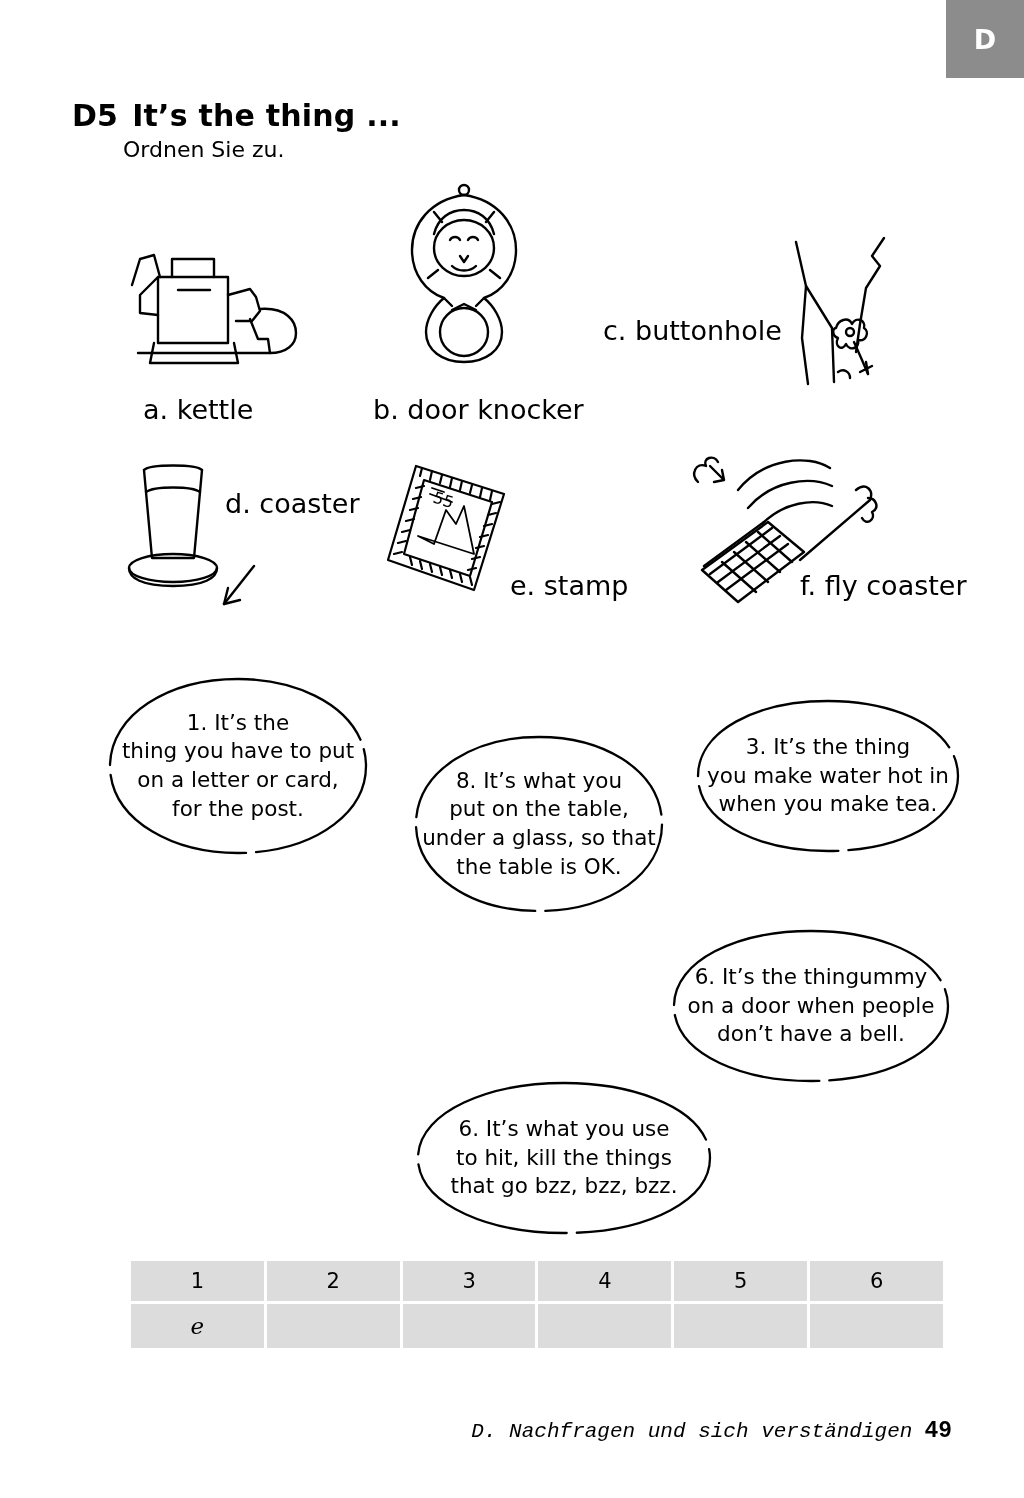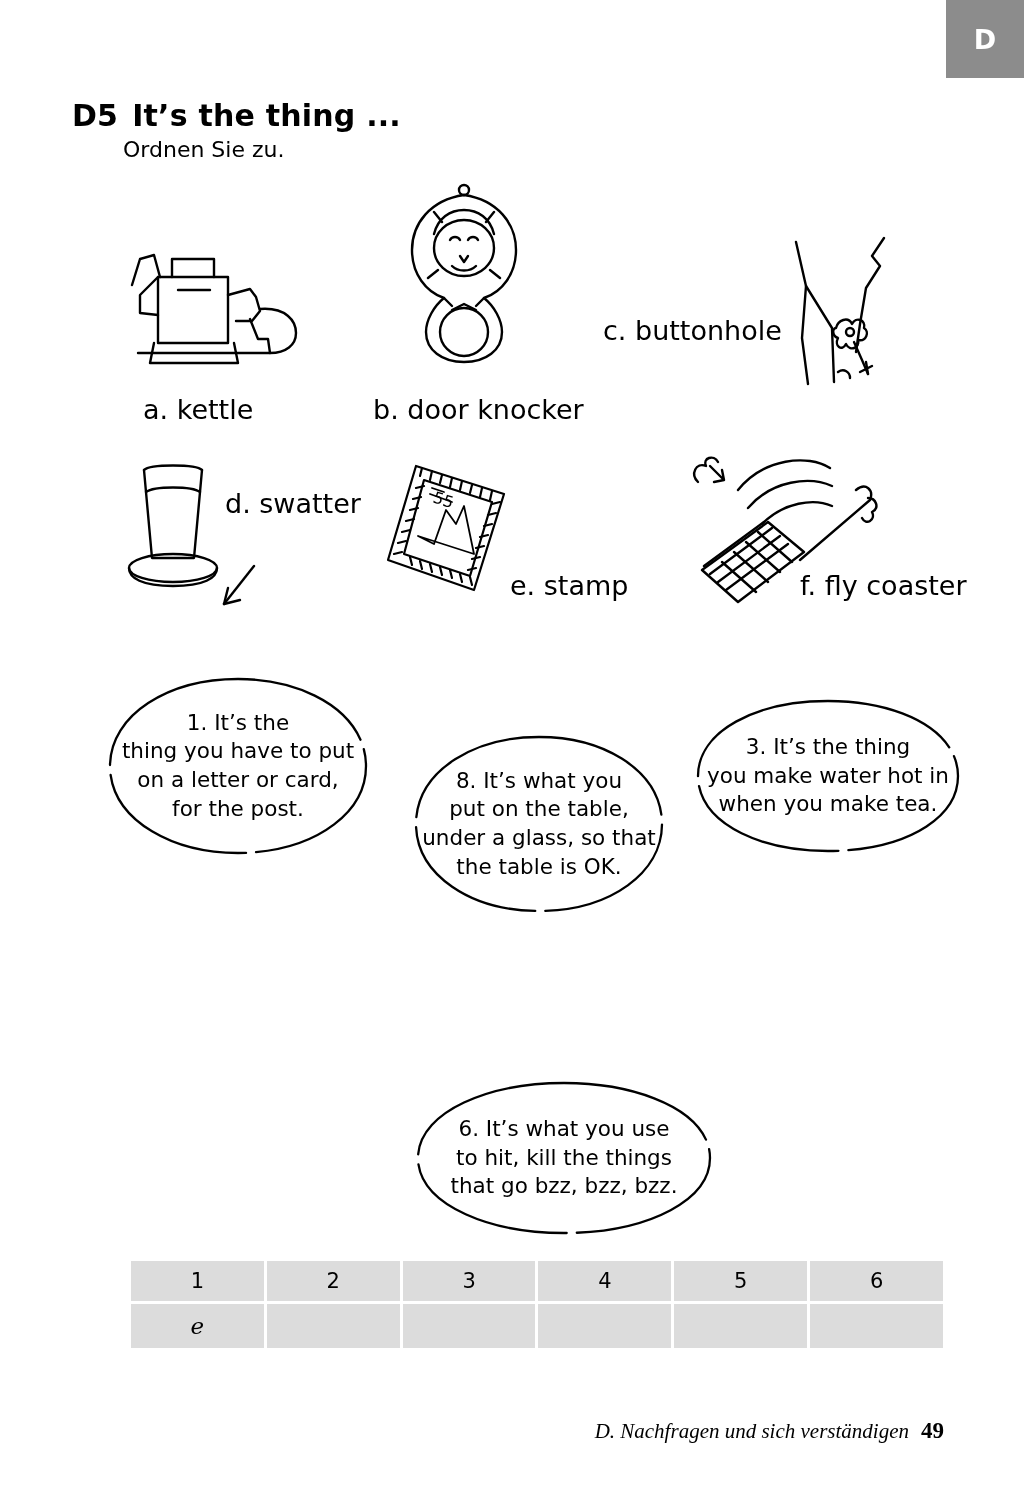--- a/index.html
+++ b/index.html
@@ -130,25 +130,25 @@
   }
   .answer-table .ans {
     font-family: "DejaVu Serif", serif;
     font-style: italic;
     font-size: 23px;
   }
 
   
   .footer {
     position: absolute;
-    right: 80px;
+    right: 72px;
     bottom: 54px;
     font-size: 21px;
     font-style: italic;
-    font-family: Liberation Serif, serif;
+    font-family: Liberation Mono, monospace;
   }
   .footer .pageno {
     font-style: normal;
     font-weight: bold;
     margin-left: 12px;
     font-size: 23px;
   }
 </style>
 </head>
 <body>
@@ -251,21 +251,21 @@
         <path d="M188 46 C196 46 200 56 192 60 C196 68 186 74 182 66"></path>
         <path d="M124 100 L58 150 L22 118 L88 70 Z"></path>
         <path d="M92 76 L30 122 M100 84 L38 130 M108 92 L46 138 M84 70 L24 114"></path>
         <path d="M78 80 L112 110 M66 90 L100 120 M54 100 L88 130 M42 110 L76 140"></path>
       </svg>
     </div>
 
     <div class="pic-label" style="left:143px; top:224px;">a. kettle</div>
     <div class="pic-label" style="left:373px; top:224px;">b. door knocker</div>
     <div class="pic-label" style="left:603px; top:145px;">c. buttonhole</div>
-    <div class="pic-label" style="left:225px; top:318px;">d. swatter</div>
+    <div class="pic-label" style="left:225px; top:318px;">d. coaster</div>
     <div class="pic-label" style="left:510px; top:400px;">e. stamp</div>
     <div class="pic-label" style="left:800px; top:400px;">f. fly coaster</div>
   </div>
 
   <div class="bubbles">
 
     <div class="bubble" style="left:96px; top:20px; width:272px; height:182px;">
       <svg width="272" height="182" viewBox="0 0 272 182" fill="none" stroke="#000" stroke-width="2.3" stroke-linecap="round">
         <path d="M136 4 C66 4 8 40 8 91 C8 142 66 178 136 178 C206 178 264 142 264 91 C264 40 206 4 136 4 Z" stroke-dasharray="170 10"></path>
       </svg>
@@ -288,20 +288,28 @@
     <div class="bubble" style="left:684px; top:42px; width:276px; height:158px;">
       <svg width="276" height="158" viewBox="0 0 276 158" fill="none" stroke="#000" stroke-width="2.3" stroke-linecap="round">
         <path d="M138 4 C66 4 8 34 8 79 C8 124 66 154 138 154 C210 154 268 124 268 79 C268 34 210 4 138 4 Z" stroke-dasharray="165 10"></path>
       </svg>
       <div class="txt">3. It’s the thing
 you make water hot in
 when you make tea.</div>
     </div>
 
 
+    <div class="bubble" style="left:660px; top:272px; width:290px; height:158px;">
+      <svg width="290" height="158" viewBox="0 0 290 158" fill="none" stroke="#000" stroke-width="2.3" stroke-linecap="round">
+        <path d="M145 4 C70 4 8 34 8 79 C8 124 70 154 145 154 C220 154 282 124 282 79 C282 34 220 4 145 4 Z" stroke-dasharray="170 10"></path>
+      </svg>
+      <div class="txt">6. It’s the thingummy
+on a door when people
+don’t have a bell.</div>
+    </div>
 
     <div class="bubble" style="left:404px; top:424px; width:308px; height:158px;">
       <svg width="308" height="158" viewBox="0 0 308 158" fill="none" stroke="#000" stroke-width="2.3" stroke-linecap="round">
         <path d="M154 4 C76 4 8 34 8 79 C8 124 76 154 154 154 C232 154 300 124 300 79 C300 34 232 4 154 4 Z" stroke-dasharray="175 10"></path>
       </svg>
       <div class="txt">6. It’s what you use
 to hit, kill the things
 that go bzz, bzz, bzz.</div>
     </div>
   </div>

